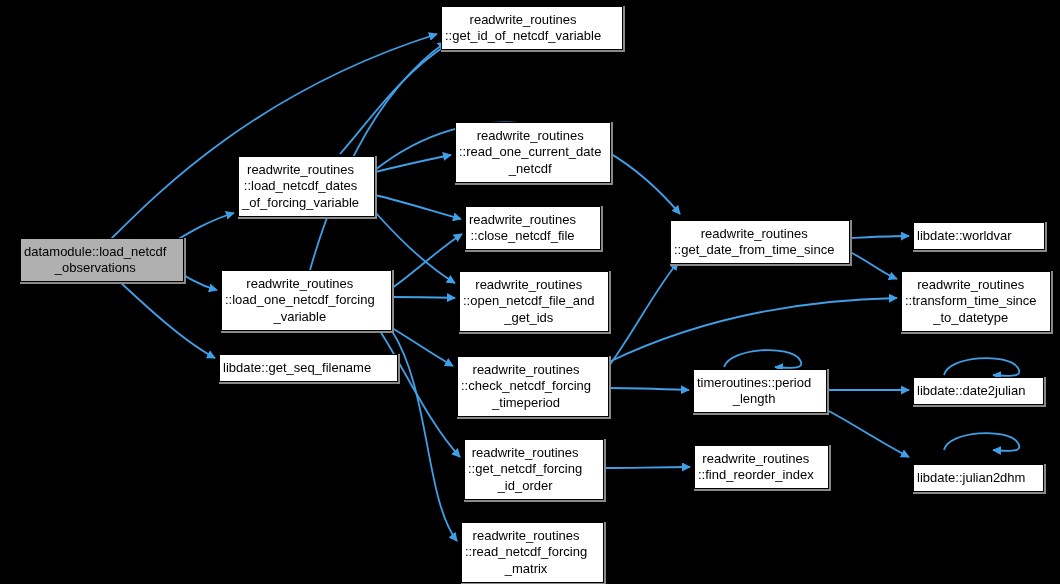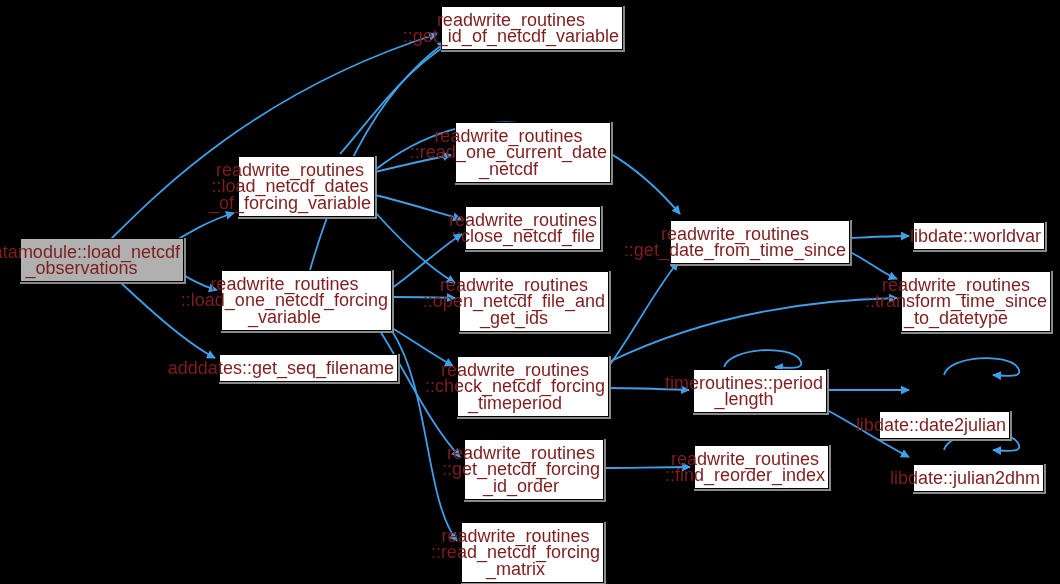--- a/index.html
+++ b/index.html
@@ -21,26 +21,26 @@
     top: 0;
     width: 1060px;
     height: 584px;
     pointer-events: none;
   }
   .node {
     position: absolute;
     box-sizing: border-box;
     display: flex;
     align-items: center;
-    justify-content: flex-end;
+    justify-content: flex-start;
     text-align: center;
     border: 1px solid #000000;
     background: #ffffff;
-    color: #7f1d1d;
-    font-size: 18px;
+    color: #000000;
+    font-size: 13px;
     line-height: 16.4px;
     letter-spacing: 0px;
     white-space: pre;
     box-shadow: 2px 2px 0 0 #8a8a8a, 2px 0 0 0 #8a8a8a, 0 2px 0 0 #8a8a8a;
   }
   .node.root {
     background: #b0b0b0;
   }
   .node-label {
     display: block;
@@ -98,33 +98,33 @@
 ::read_one_current_date
 _netcdf</span></div>
       <div class="node" style="left: 465px; top: 206px; width: 136px; height: 44px;"><span class="node-label">readwrite_routines
 ::close_netcdf_file</span></div>
       <div class="node" style="left: 221px; top: 270px; width: 171px; height: 61px;"><span class="node-label">readwrite_routines
 ::load_one_netcdf_forcing
 _variable</span></div>
       <div class="node" style="left: 459px; top: 271px; width: 150px; height: 61px;"><span class="node-label">readwrite_routines
 ::open_netcdf_file_and
 _get_ids</span></div>
-      <div class="node" style="left: 219px; top: 354px; width: 179px; height: 28px;"><span class="node-label">adddates::get_seq_filename</span></div>
+      <div class="node" style="left: 219px; top: 354px; width: 179px; height: 28px;"><span class="node-label">libdate::get_seq_filename</span></div>
       <div class="node" style="left: 670px; top: 220px; width: 180px; height: 44px;"><span class="node-label">readwrite_routines
 ::get_date_from_time_since</span></div>
       <div class="node" style="left: 913px; top: 222px; width: 132px; height: 28px;"><span class="node-label">libdate::worldvar</span></div>
       <div class="node" style="left: 901px; top: 271px; width: 150px; height: 61px;"><span class="node-label">readwrite_routines
 ::transform_time_since
 _to_datetype</span></div>
       <div class="node" style="left: 457px; top: 356px; width: 152px; height: 61px;"><span class="node-label">readwrite_routines
 ::check_netcdf_forcing
 _timeperiod</span></div>
       <div class="node" style="left: 693px; top: 369px; width: 134px; height: 44px;"><span class="node-label">timeroutines::period
 _length</span></div>
-      <div class="node" style="left: 879px; top: 377px; width: 131px; height: 28px; margin-top: 34px;"><span class="node-label">libdate::date2julian</span></div>
+      <div class="node" style="left: 913px; top: 377px; width: 131px; height: 28px;"><span class="node-label">libdate::date2julian</span></div>
       <div class="node" style="left: 464px; top: 439px; width: 140px; height: 61px;"><span class="node-label">readwrite_routines
 ::get_netcdf_forcing
 _id_order</span></div>
       <div class="node" style="left: 694px; top: 445px; width: 135px; height: 44px;"><span class="node-label">readwrite_routines
 ::find_reorder_index</span></div>
       <div class="node" style="left: 913px; top: 452px; width: 131px; height: 28px; margin-top: 12px;"><span class="node-label">libdate::julian2dhm</span></div>
       <div class="node" style="left: 461px; top: 522px; width: 143px; height: 61px;"><span class="node-label">readwrite_routines
 ::read_netcdf_forcing
 _matrix</span></div>
     </div>

